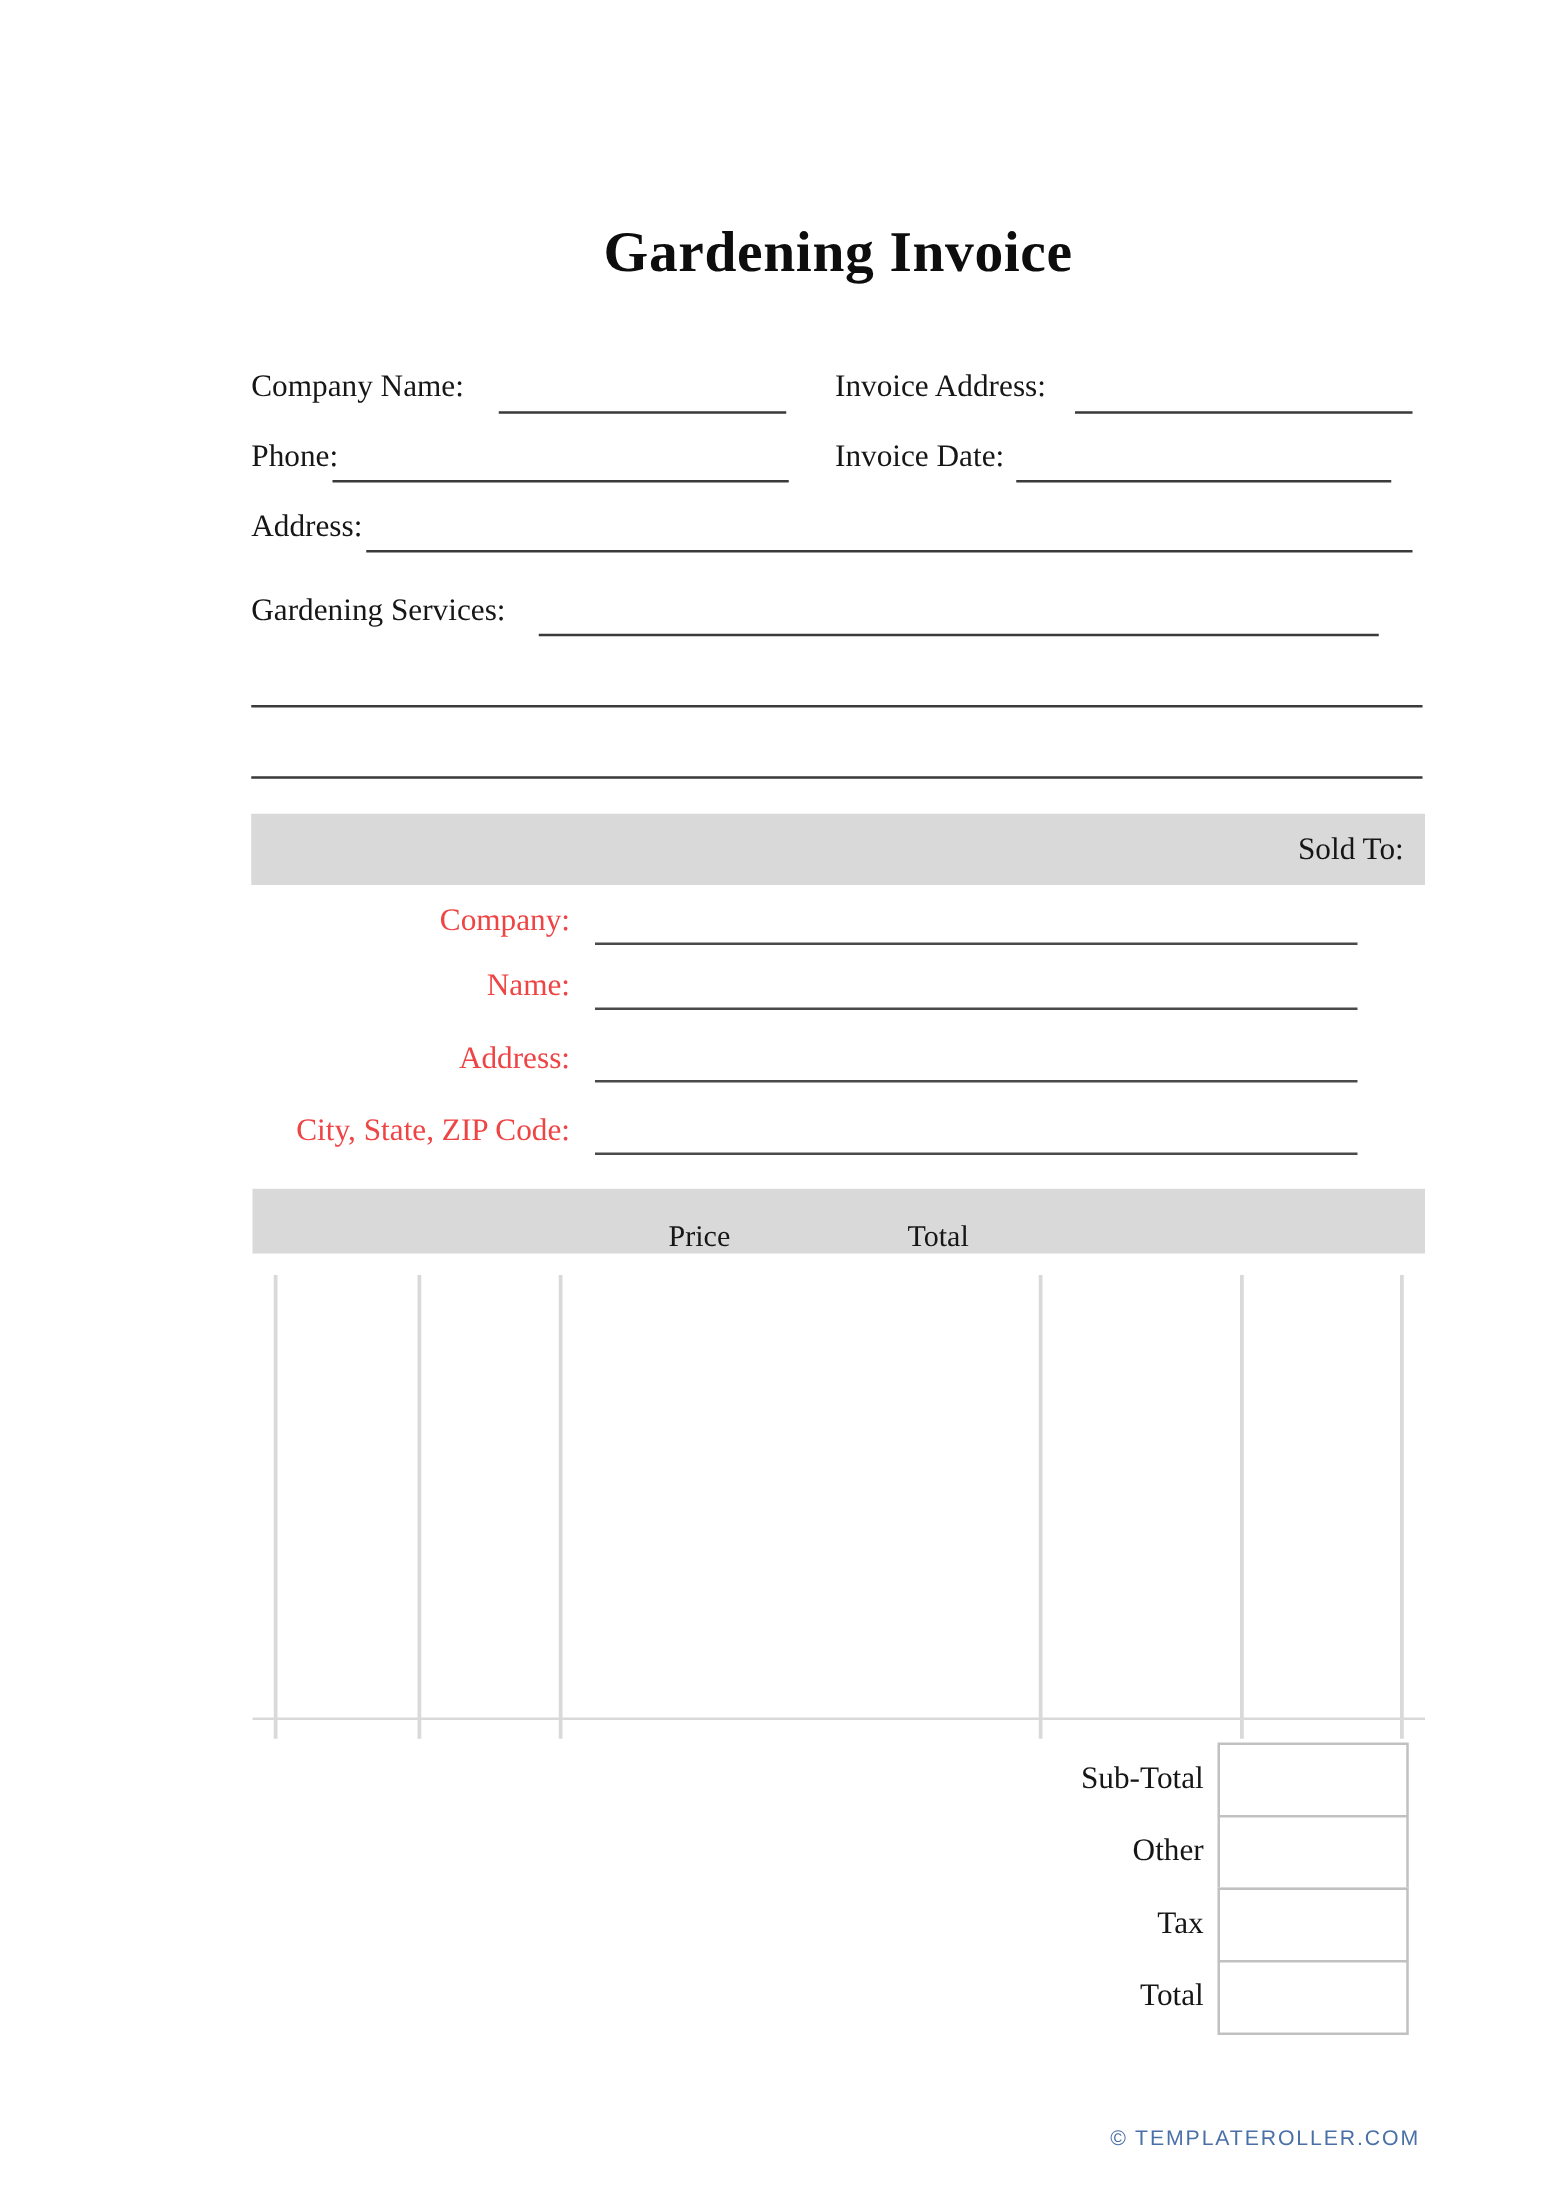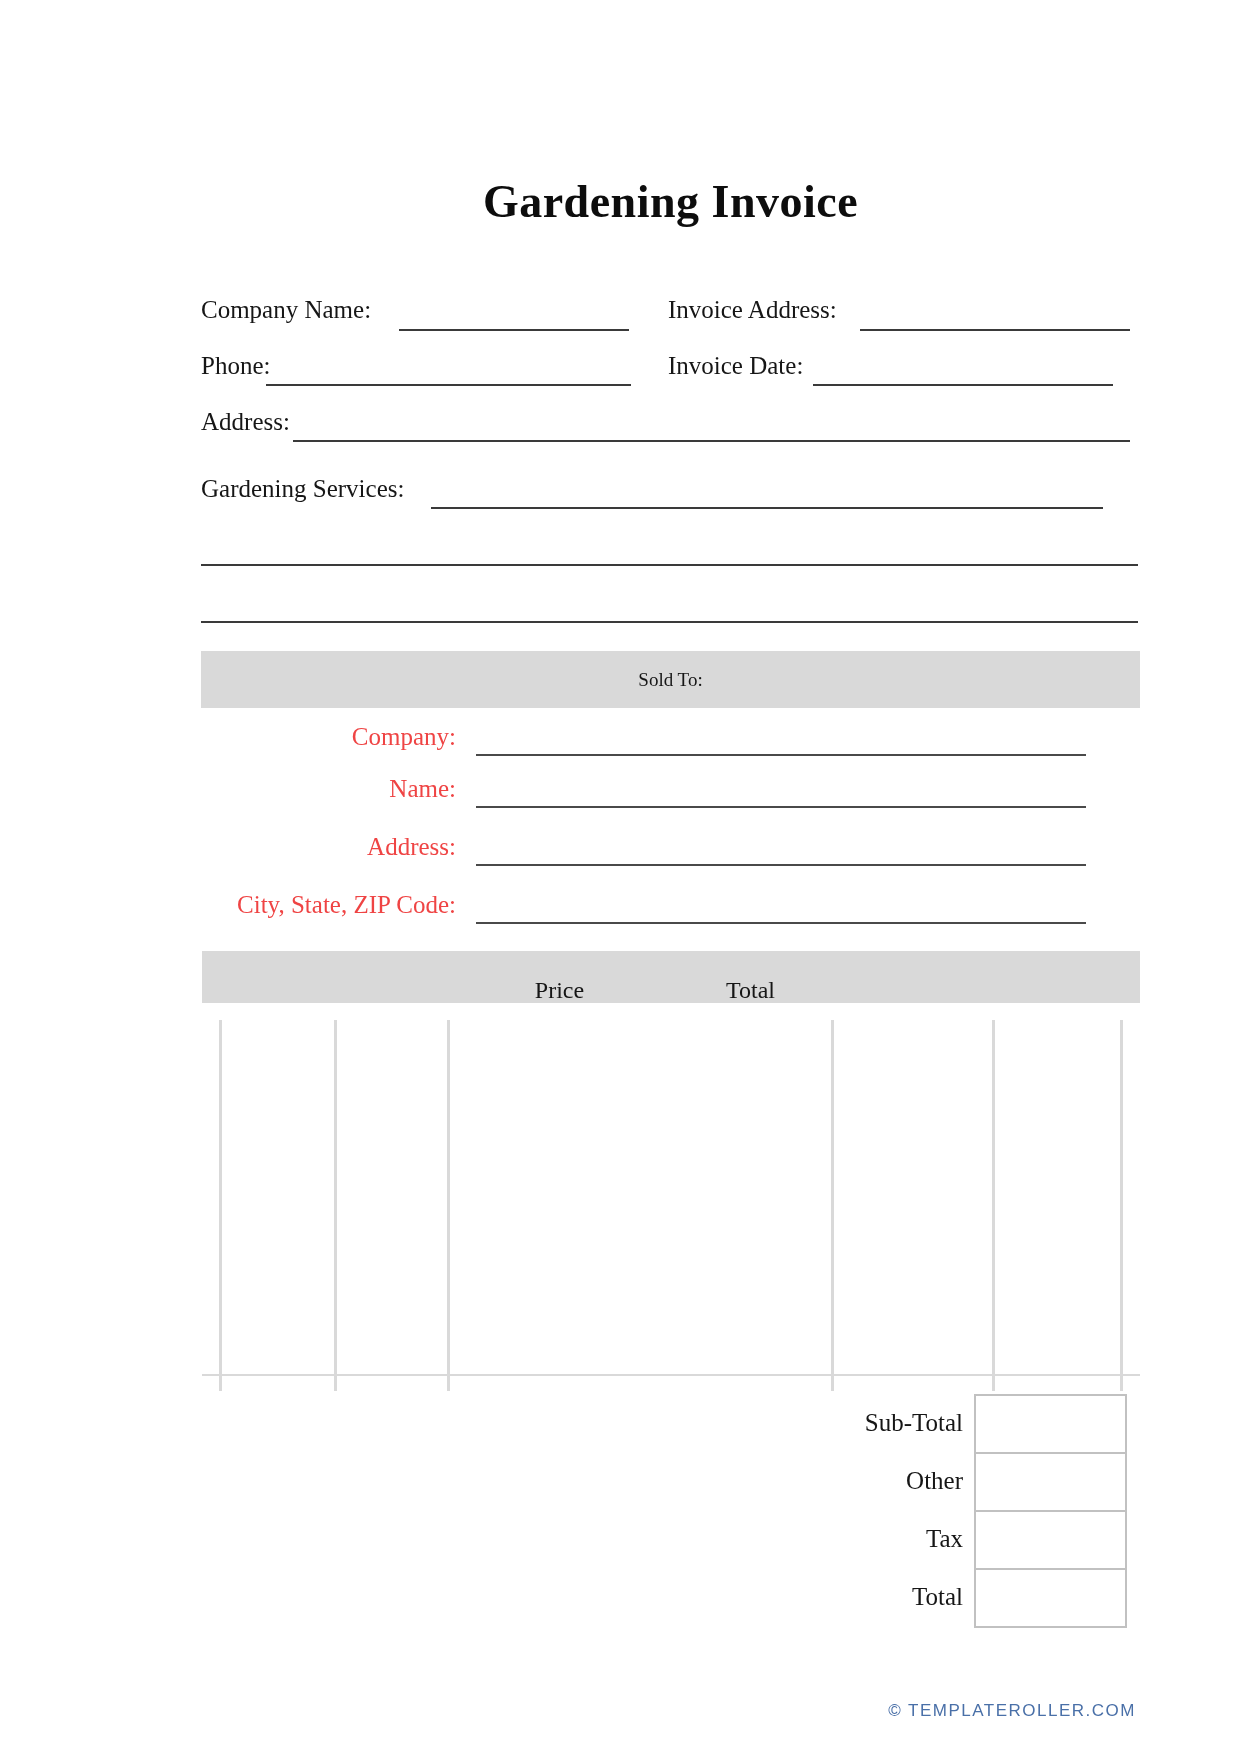--- a/index.html
+++ b/index.html
@@ -24,22 +24,22 @@
     letter-spacing: 0.5px;
   }
   .lbl { font-size: 25px; color: #161616; white-space: nowrap; }
   .fill-line {
     border-bottom: 2px solid var(--line-color, #3a3a3a);
     height: 38px;
   }
   .soldto-bar {
     left: 150px; top: 600px; width: 939px; height: 57px;
     background: var(--section-header-bg, #d9d9d9);
-    display: flex; align-items: center; justify-content: center;
-    font-size: 19px; color: #161616;
+    display: flex; align-items: center; justify-content: flex-end;
+    font-size: 25px; color: #161616;
   }
   .soldto-label {
     left: 150px; width: 255px; text-align: right;
     font-size: 25px; color: #ef4444; white-space: nowrap;
   }
   .soldto-line { left: 425px; width: 610px; height: 38px;
     border-bottom: 2px solid #4a4a4a; }
   .items-header {
     left: 151px; top: 900px; width: 938px; height: 52px;
     background: var(--section-header-bg, #d9d9d9);

